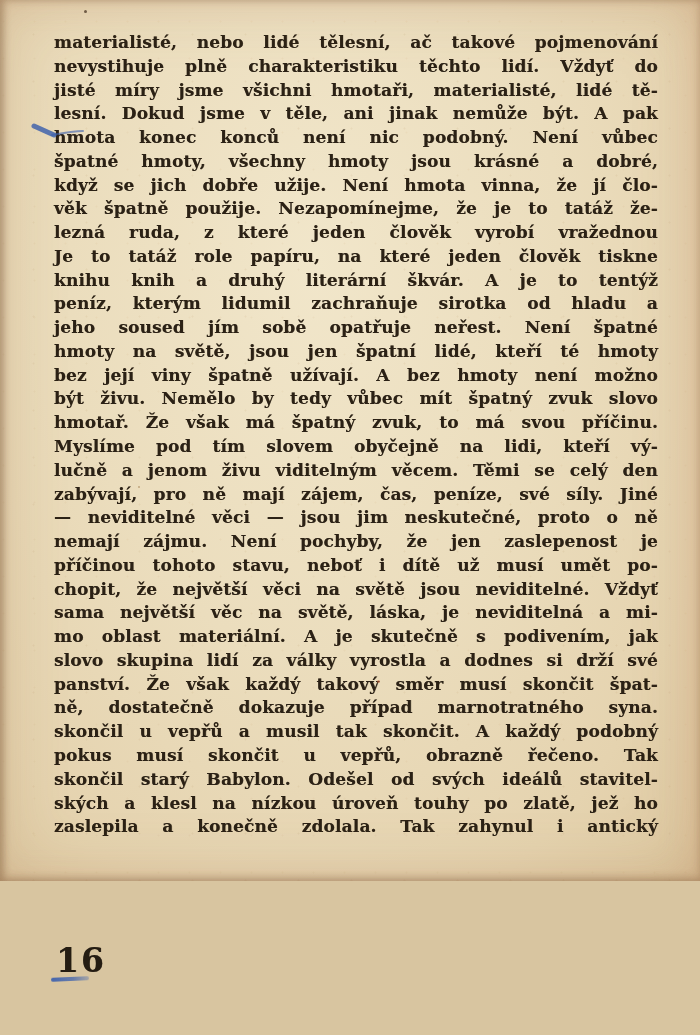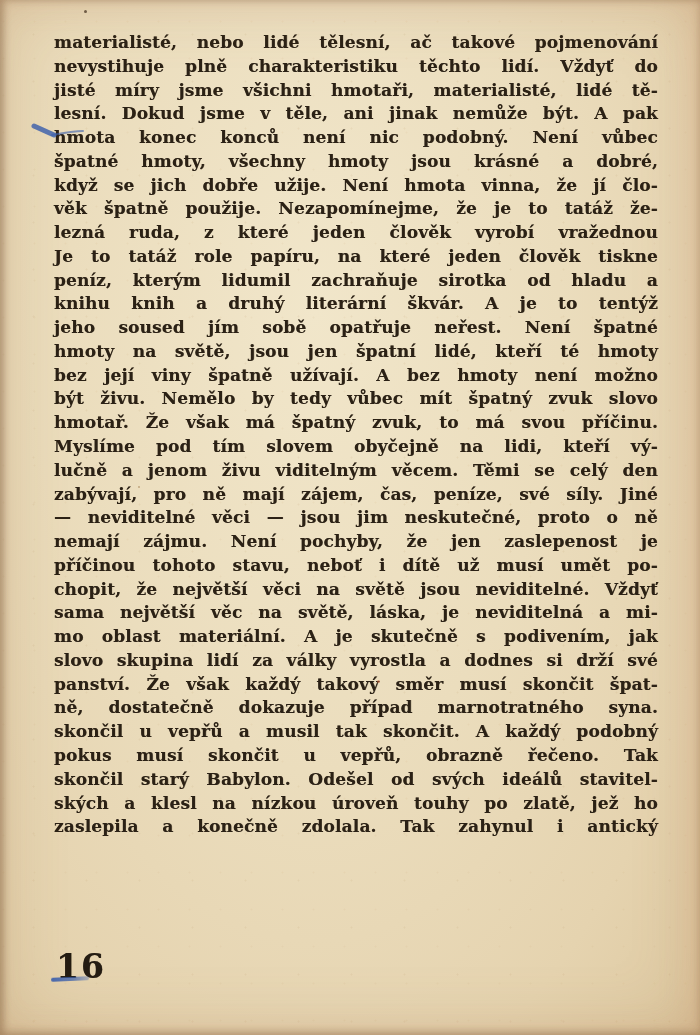--- a/index.html
+++ b/index.html
@@ -6,21 +6,21 @@
     margin: 0;
     padding: 0;
     width: 700px;
     height: 1035px;
     overflow: hidden;
     background: #d8c5a0;
   }
   .page {
     position: relative;
     width: 700px;
-    height: 1035px;
+    height: 881px;
     background:
       radial-gradient(circle, rgba(172,132,82,.10) 0.6px, transparent 1.4px),
       radial-gradient(circle, rgba(196,152,100,.09) 0.5px, transparent 1.3px),
       radial-gradient(ellipse at 45% 30%, #f1e6ca 0%, #ebddbd 45%, #e5d3af 78%, #ddc8a0 100%);
     background-size: 53px 47px, 31px 37px, 100% 100%;
     background-position: 7px 11px, 19px 3px, 0 0;
   }
   .vignette {
     position: absolute;
     inset: 0;
@@ -54,21 +54,20 @@
   .pagenum {
     position: absolute;
     left: 56px;
     top: 941px;
     font-family: "DejaVu Serif", "Liberation Serif", serif;
     font-weight: 700;
     font-size: 33px;
     letter-spacing: 2px;
     color: #241c12;
     text-shadow: 0.4px 0.4px 0.6px rgba(36,28,18,.5);
-    margin-top: 6px;
   }
   .pagenum-underline {
     position: absolute;
     left: 51px;
     top: 977px;
     width: 38px;
     height: 4px;
     border-radius: 2px;
     background: linear-gradient(90deg, rgba(58,95,174,.92) 0%, rgba(58,95,174,.70) 60%, rgba(58,95,174,.30) 100%);
     transform: rotate(-2.5deg);
@@ -96,22 +95,22 @@
       <div class="line">materialisté, nebo lidé tělesní, ač takové pojmenování</div>
       <div class="line">nevystihuje plně charakteristiku těchto lidí. Vždyť do</div>
       <div class="line">jisté míry jsme všichni hmotaři, materialisté, lidé tě-</div>
       <div class="line">lesní. Dokud jsme v těle, ani jinak nemůže být. A pak</div>
       <div class="line">hmota konec konců není nic podobný. Není vůbec</div>
       <div class="line">špatné hmoty, všechny hmoty jsou krásné a dobré,</div>
       <div class="line">když se jich dobře užije. Není hmota vinna, že jí člo-</div>
       <div class="line">věk špatně použije. Nezapomínejme, že je to tatáž že-</div>
       <div class="line">lezná ruda, z které jeden člověk vyrobí vražednou</div>
       <div class="line">Je to tatáž role papíru, na které jeden člověk tiskne</div>
+      <div class="line">knihu knih a druhý literární škvár. A je to tentýž</div>
       <div class="line">peníz, kterým lidumil zachraňuje sirotka od hladu a</div>
-      <div class="line">knihu knih a druhý literární škvár. A je to tentýž</div>
       <div class="line">jeho soused jím sobě opatřuje neřest. Není špatné</div>
       <div class="line">hmoty na světě, jsou jen špatní lidé, kteří té hmoty</div>
       <div class="line">bez její viny špatně užívají. A bez hmoty není možno</div>
       <div class="line">být živu. Nemělo by tedy vůbec mít špatný zvuk slovo</div>
       <div class="line">hmotař. Že však má špatný zvuk, to má svou příčinu.</div>
       <div class="line">Myslíme pod tím slovem obyčejně na lidi, kteří vý-</div>
       <div class="line">lučně a jenom živu viditelným věcem. Těmi se celý den</div>
       <div class="line">zabývají, pro ně mají zájem, čas, peníze, své síly. Jiné</div>
       <div class="line">— neviditelné věci — jsou jim neskutečné, proto o ně</div>
       <div class="line">nemají zájmu. Není pochyby, že jen zaslepenost je</div>

